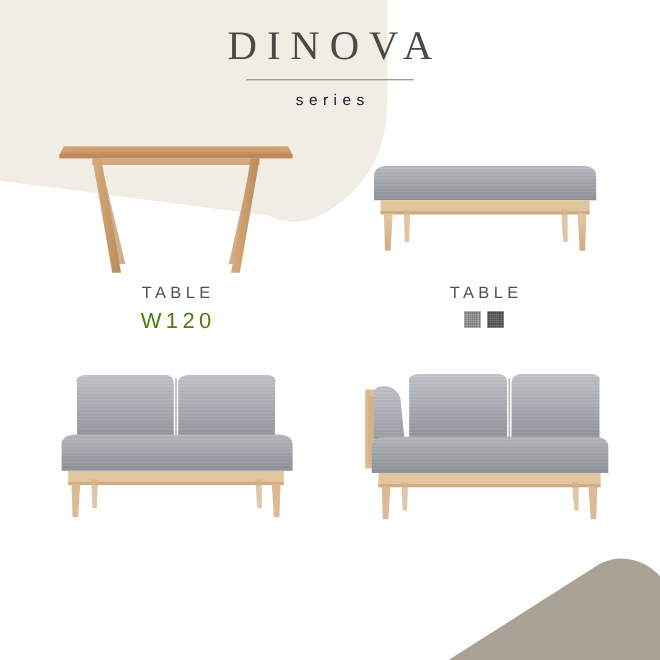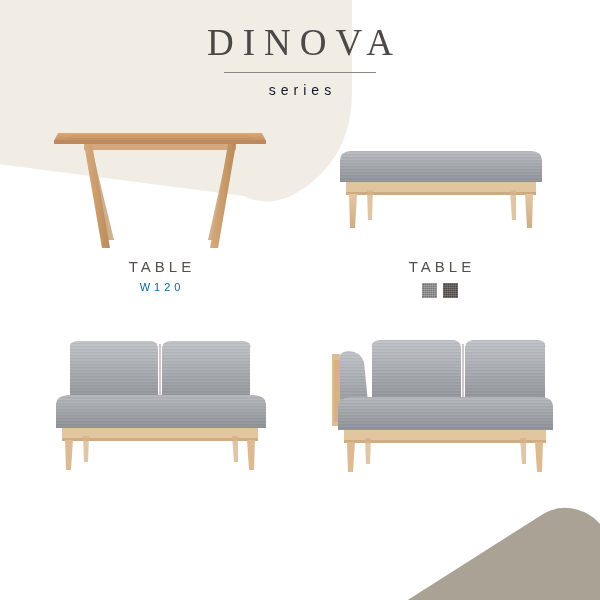--- a/index.html
+++ b/index.html
@@ -77,23 +77,23 @@
     text-align: center;
   }
   .cell-title {
     font-size: 15px;
     letter-spacing: 4px;
     color: #55504d;
     text-indent: 4px;
     white-space: nowrap;
   }
   .cell-sub {
-    font-size: 11px;
+    font-size: 20px;
     letter-spacing: 4px;
-    color: #0369a1;
+    color: #4d7c0f;
     text-indent: 4px;
     margin-top: 6px;
     white-space: nowrap;
   }
   .swatches {
     margin-top: 8px;
     display: flex;
     justify-content: center;
     gap: 6px;
   }

